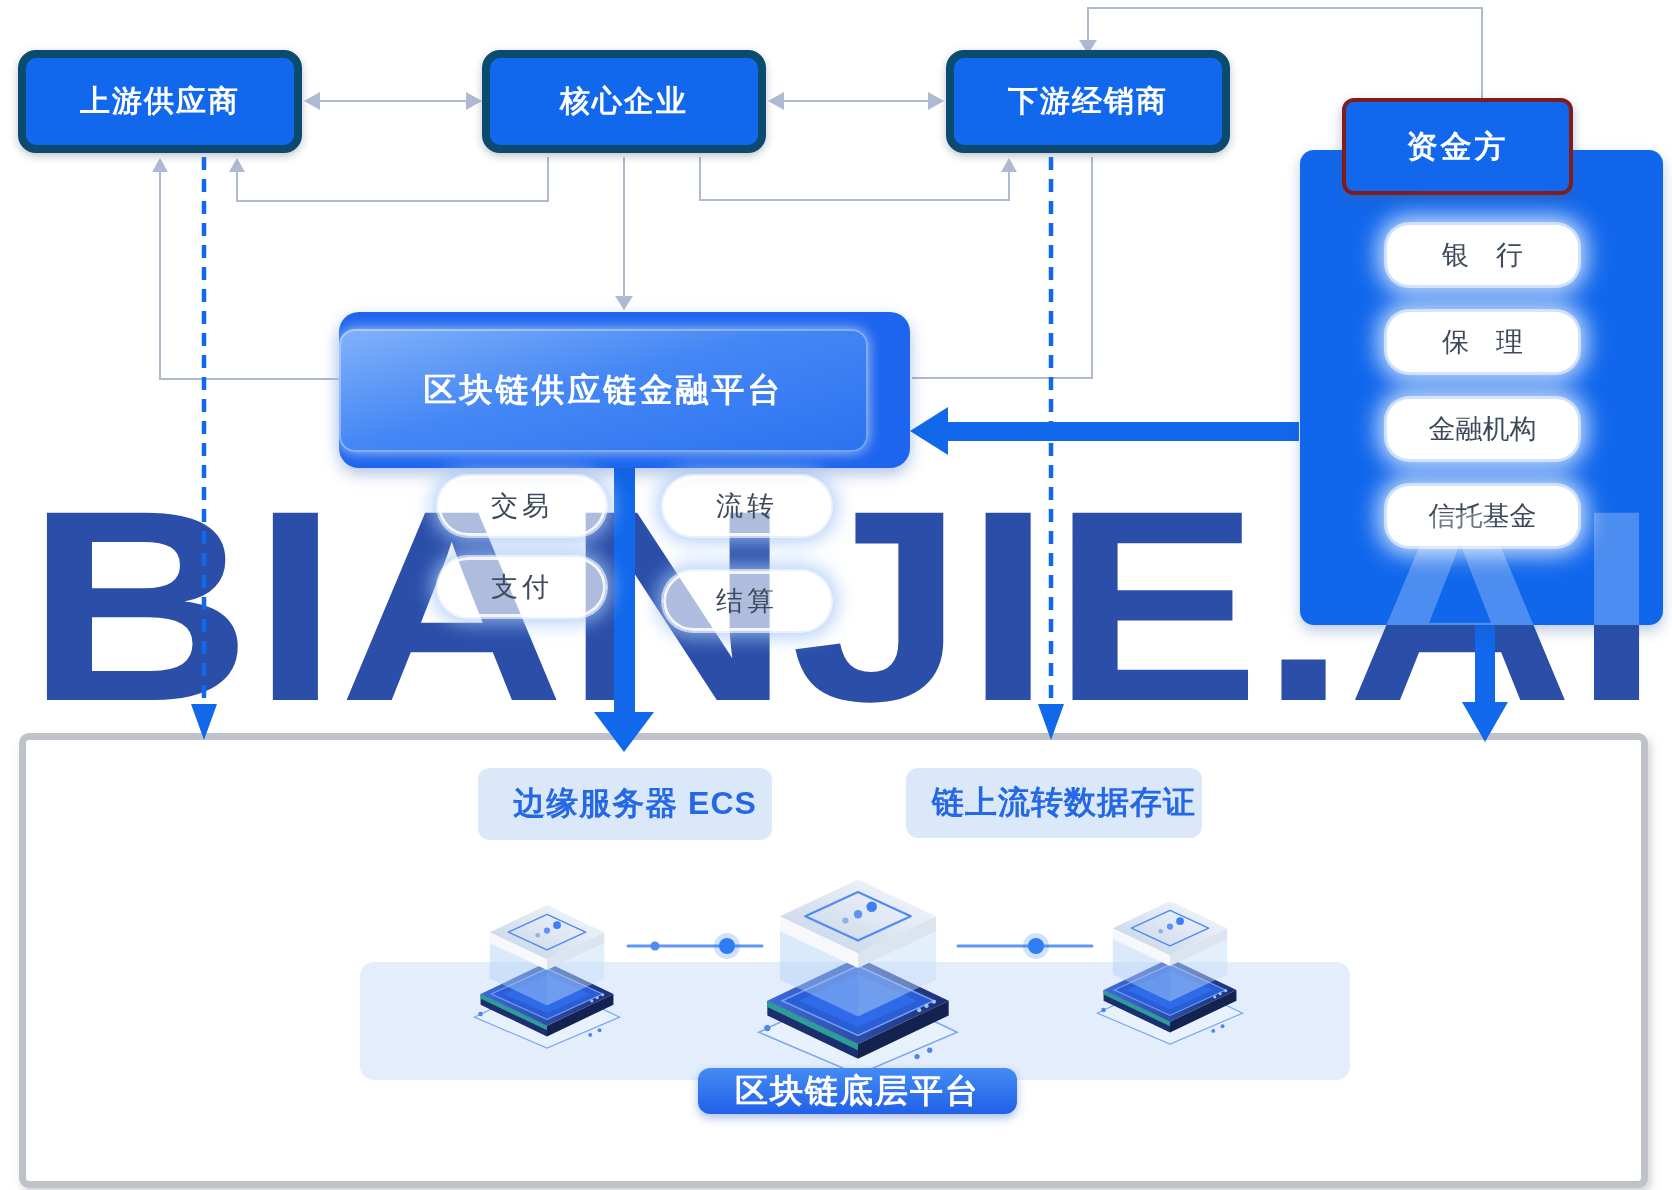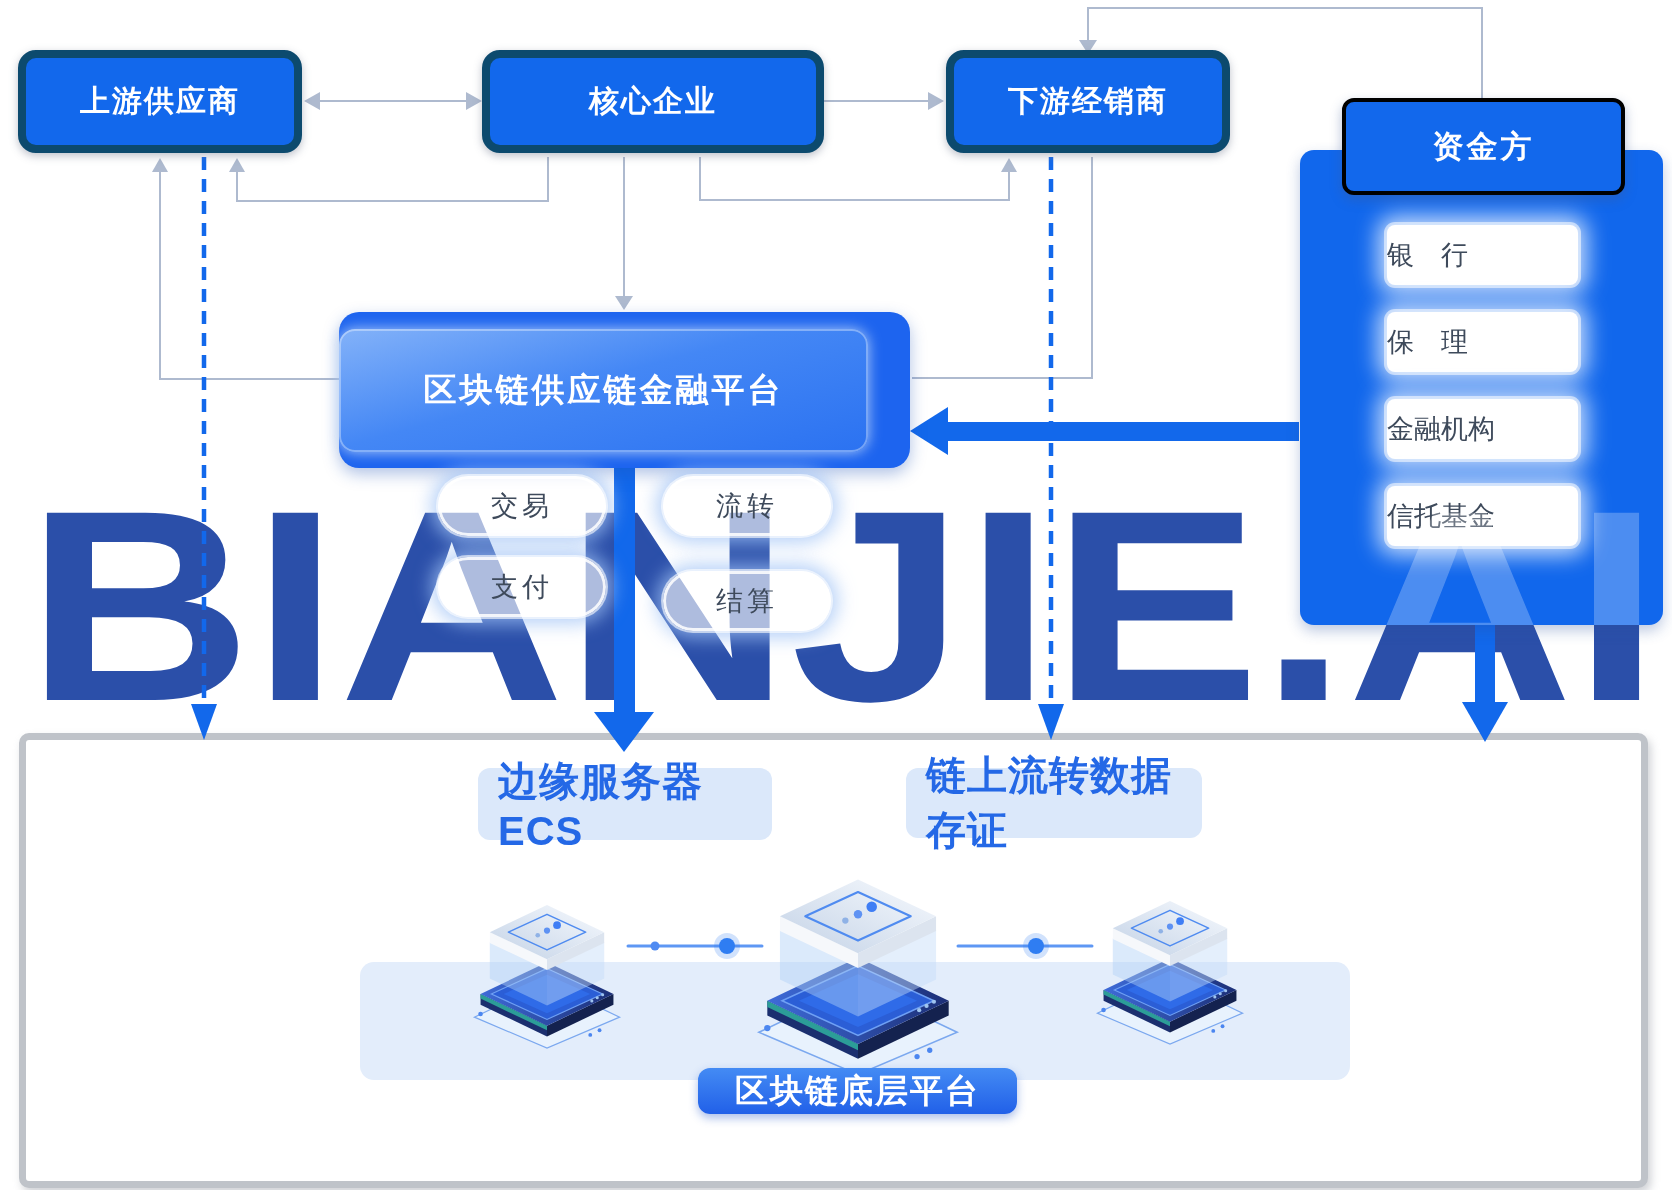--- a/index.html
+++ b/index.html
@@ -10,31 +10,31 @@
   
   .layer-wm{left:0;top:0;z-index:5;pointer-events:none;}
   .layer-illu{left:0;top:0;z-index:7;pointer-events:none;}
   .layer-lines{left:0;top:0;z-index:10;pointer-events:none;}
 
   
   .entity{z-index:20;background:#1268EC;border:8px solid #0c4a6e;border-radius:18px;
     display:flex;align-items:center;justify-content:center;color:#fff;font-size:30px;font-weight:bold;
     letter-spacing:2px;box-shadow:0 3px 8px rgba(110,120,140,.45);}
   .box-upstream{left:18px;top:50px;width:284px;height:103px;}
-  .box-core{left:482px;top:50px;width:342px;height:103px;}
+  .box-core{left:482px;top:50px;width:284px;height:103px;}
   .box-downstream{left:946px;top:50px;width:284px;height:103px;}
 
   
   .funder-panel{left:1300px;top:150px;width:363px;height:475px;z-index:20;background:#1167EC;
     border-radius:14px;box-shadow:0 6px 14px rgba(40,80,160,.30);}
-  .funder-title{left:1342px;top:98px;width:283px;height:97px;z-index:22;background:#1268EC;
-    border:4px solid #000000;border-radius:12px;display:flex;align-items:center;justify-content:center;
+  .funder-title{left:1342px;top:98px;width:231px;height:97px;z-index:22;background:#1268EC;
+    border:4px solid #7f1d1d;border-radius:12px;display:flex;align-items:center;justify-content:center;
     color:#fff;font-size:31px;font-weight:bold;letter-spacing:3px;box-shadow:0 5px 12px rgba(60,90,150,.4);}
-  .fpill{left:1387px;width:191px;height:60px;z-index:22;background:#ffffff;border-radius:8px;
-    display:flex;align-items:center;color:#3E4A5B;font-size:27px;font-weight:500;
+  .fpill{left:1387px;width:191px;height:60px;z-index:22;background:#ffffff;border-radius:22px;
+    display:flex;align-items:center;justify-content:center;color:#3E4A5B;font-size:27px;font-weight:500;
     white-space:pre;box-shadow:0 0 0 3px rgba(255,255,255,.55),0 0 22px 9px rgba(232,242,255,.85);}
   .fpill-0{top:225px;} .fpill-1{top:312px;} .fpill-2{top:399px;} .fpill-3{top:486px;}
 
   
   .platform-outer{left:339px;top:312px;width:571px;height:156px;z-index:20;background:#1D64EF;
     border-radius:20px;box-shadow:0 6px 16px rgba(30,80,180,.35);}
   .platform-inner{left:339px;top:329px;width:529px;height:123px;z-index:21;border-radius:16px;
     background:linear-gradient(165deg,#83B2F9 0%,#4487F5 45%,#2B72F1 100%);
     box-shadow:inset 0 0 0 2px rgba(255,255,255,.35),0 0 14px rgba(190,215,250,.9);
     display:flex;align-items:center;justify-content:center;color:#fff;font-size:33px;font-weight:bold;letter-spacing:3px;}
@@ -43,21 +43,21 @@
     border:3px solid rgba(255,255,255,.85);
     box-shadow:0 0 0 2px rgba(255,255,255,.6),0 0 18px 7px rgba(160,195,245,.75);}
   .ppill-0{left:438px;top:476px;align-items:center;} .ppill-1{left:663px;top:476px;}
   .ppill-2{left:438px;top:557px;} .ppill-3{left:663px;top:571px;}
 
   
   .bottom-container{left:19px;top:733px;width:1629px;height:455px;z-index:6;background:#ffffff;
     border:7px solid #bfc3c9;border-radius:10px;box-shadow:3px 5px 8px rgba(150,155,165,.45);}
   .strip{left:360px;top:962px;width:990px;height:118px;z-index:6;background:#e3edfb;border-radius:14px;}
   .infra-label{z-index:6;background:#dbe8fa;border-radius:12px;display:flex;align-items:center;justify-content:center;
-    color:#2468E6;font-size:40px;font-weight:bold;letter-spacing:1px;padding-left:20px;}
+    color:#2468E6;font-size:32px;font-weight:bold;letter-spacing:1px;padding-left:20px;}
   .label-ecs{left:478px;top:768px;width:294px;height:72px;}
   .label-chain{left:906px;top:768px;width:296px;height:70px;}
   .label-base{left:698px;top:1068px;width:319px;height:46px;z-index:8;border-radius:12px;
     background:linear-gradient(180deg,#448BF4 0%,#2160E8 100%);display:flex;align-items:center;justify-content:center;
     color:#fff;font-size:33px;font-weight:bold;letter-spacing:2px;box-shadow:0 4px 10px rgba(40,90,200,.4);}
 
   
   .panel-clip{left:1300px;top:150px;width:363px;height:475px;z-index:30;border-radius:14px;overflow:hidden;pointer-events:none;}
   .panel-clip svg{position:absolute;left:-1300px;top:-150px;}
 </style>

